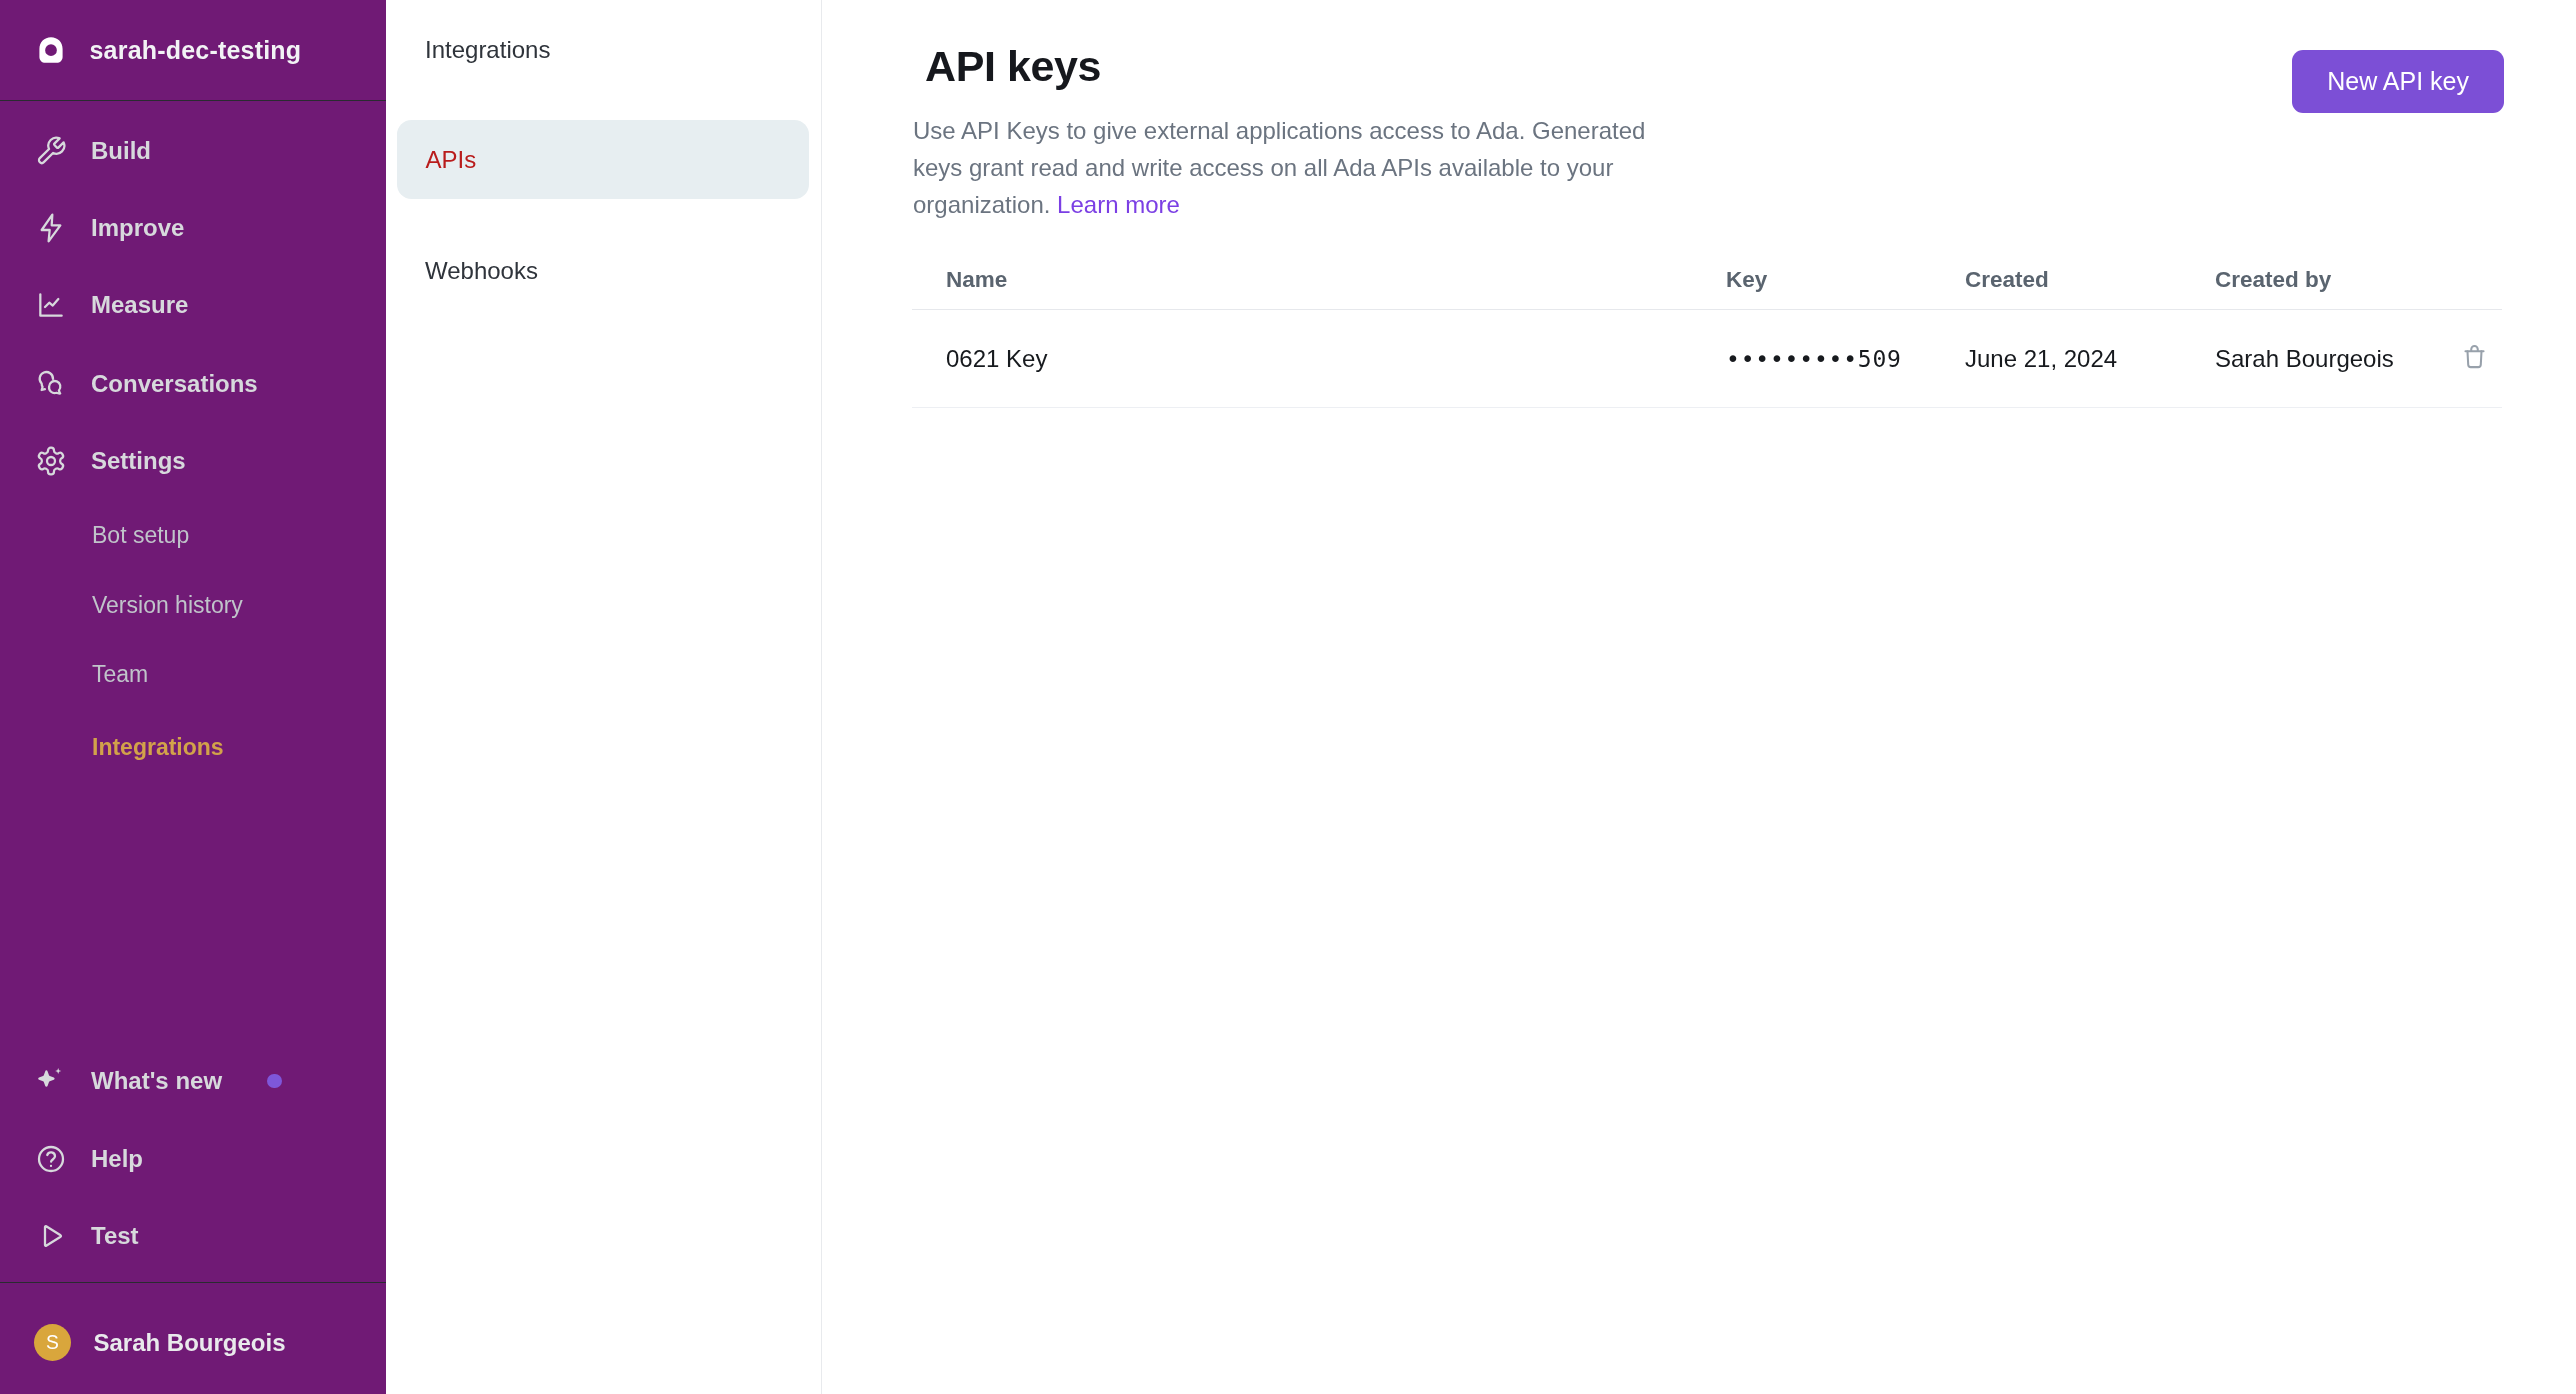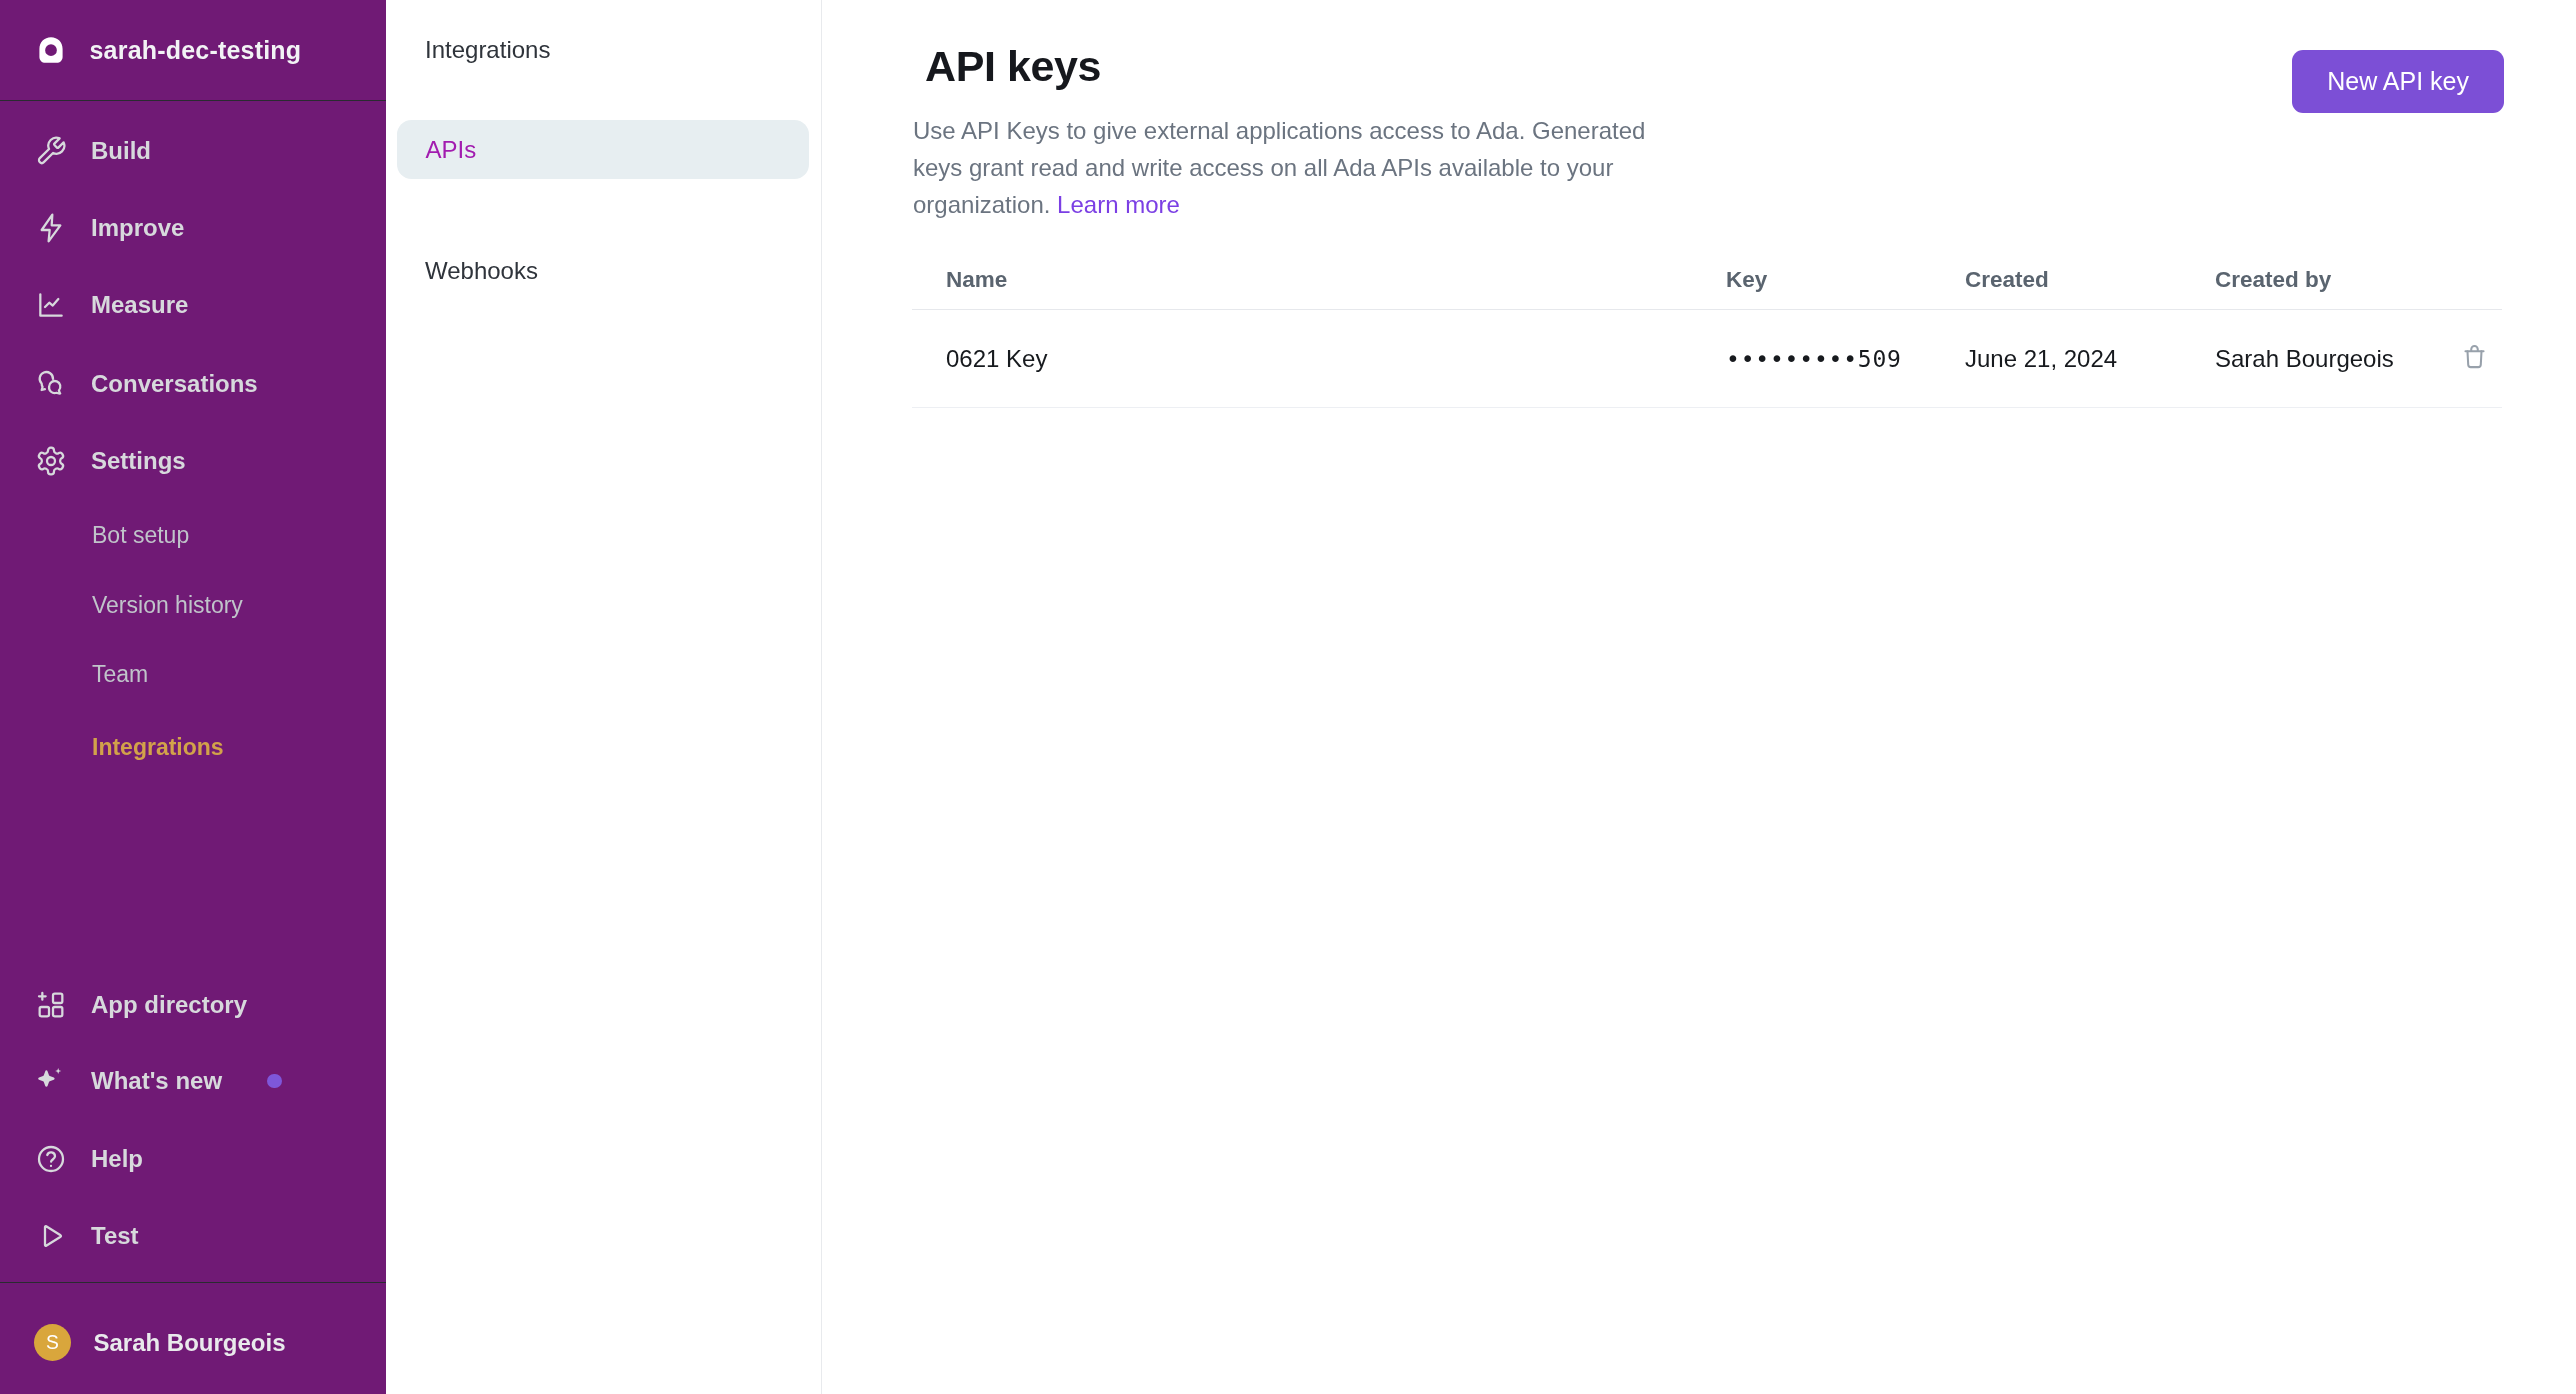--- a/index.html
+++ b/index.html
@@ -32,22 +32,22 @@
     display:flex; align-items:center; justify-content:center;
     color:#fff; font-size:19.3px; font-weight:500; }
   .user-name { color:#E9EAEC; font-size:24px; font-weight:600; }
 
   
   .sidebar-light { position:absolute; left:386px; top:0; width:436px; height:1394px;
     background:#fff; border-right:1.6px solid #E8EAED; }
   .ss-item { position:absolute; display:flex; align-items:center;
     font-size:24px; color:#2F343B; cursor:pointer; }
   .ss-integrations { left:0; top:26px; width:100%; height:48px; padding-left:39px; }
-  .ss-apis { left:10.5px; top:120px; width:412px; height:59px; padding-left:29px;
-    background:#E7EEF1; border-radius:14.5px; color:#a21caf; }
+  .ss-apis { left:10.5px; top:120px; width:412px; height:79px; padding-left:29px;
+    background:#E7EEF1; border-radius:14.5px; color:#b91c1c; }
   .ss-webhooks { left:0; top:247px; width:100%; height:48px; padding-left:39px; }
 
   
   .main { position:absolute; left:823px; top:0; width:1753px; height:1394px; }
   .page-title { position:absolute; left:90px; top:42px; font-size:43px;
     font-weight:700; color:#16181D; letter-spacing:-0.4px;margin-left:12px; }
   .page-desc { position:absolute; left:90px; top:112px; width:813px;
     font-size:24px; line-height:37px; color:#6B7480; }
   .learn-more { color:#7B3FE4; text-decoration:none; font-weight:400; cursor:pointer; }
   .new-key-btn { position:absolute; right:72px; top:50px; height:63px;
@@ -127,29 +127,20 @@
     <div class="sub-item" style="top:583px">
       <span class="label">Version history</span>
     </div>
     <div class="sub-item" style="top:652px">
       <span class="label">Team</span>
     </div>
     <div class="sub-item active" style="top:725px">
       <span class="label">Integrations</span>
     </div>
 
-    <div class="nav-item" style="top:979px">
-      <svg class="nav-icon" viewBox="0 0 24 24" fill="none" stroke="currentColor" stroke-width="1.7" stroke-linecap="round" stroke-linejoin="round">
-        <path d="M5.5 3v5M3 5.5h5"></path>
-        <rect x="13.5" y="3.5" width="7" height="7" rx="1.3"></rect>
-        <rect x="3.5" y="13.5" width="7" height="7" rx="1.3"></rect>
-        <rect x="13.5" y="13.5" width="7" height="7" rx="1.3"></rect>
-      </svg>
-      <span class="label">App directory</span>
-    </div>
 
     <div class="nav-item" style="top:1055px">
       <svg class="nav-icon" viewBox="0 0 24 24" fill="currentColor">
         <path d="M9.4 4.6l1.1 3a1 1 0 0 0 .6.6l3 1.1a.9.9 0 0 1 0 1.7l-3 1.1a1 1 0 0 0-.6.6l-1.1 3a.9.9 0 0 1-1.7 0l-1.1-3a1 1 0 0 0-.6-.6l-3-1.1a.9.9 0 0 1 0-1.7l3-1.1a1 1 0 0 0 .6-.6l1.1-3a.9.9 0 0 1 1.7 0z"></path>
         <path d="M17.4 2.2l.6 1.7 1.7.6-1.7.6-.6 1.7-.6-1.7-1.7-.6 1.7-.6.6-1.7z"></path>
       </svg>
       <span class="label">What's new</span>
       <span class="new-dot"></span>
     </div>
 

